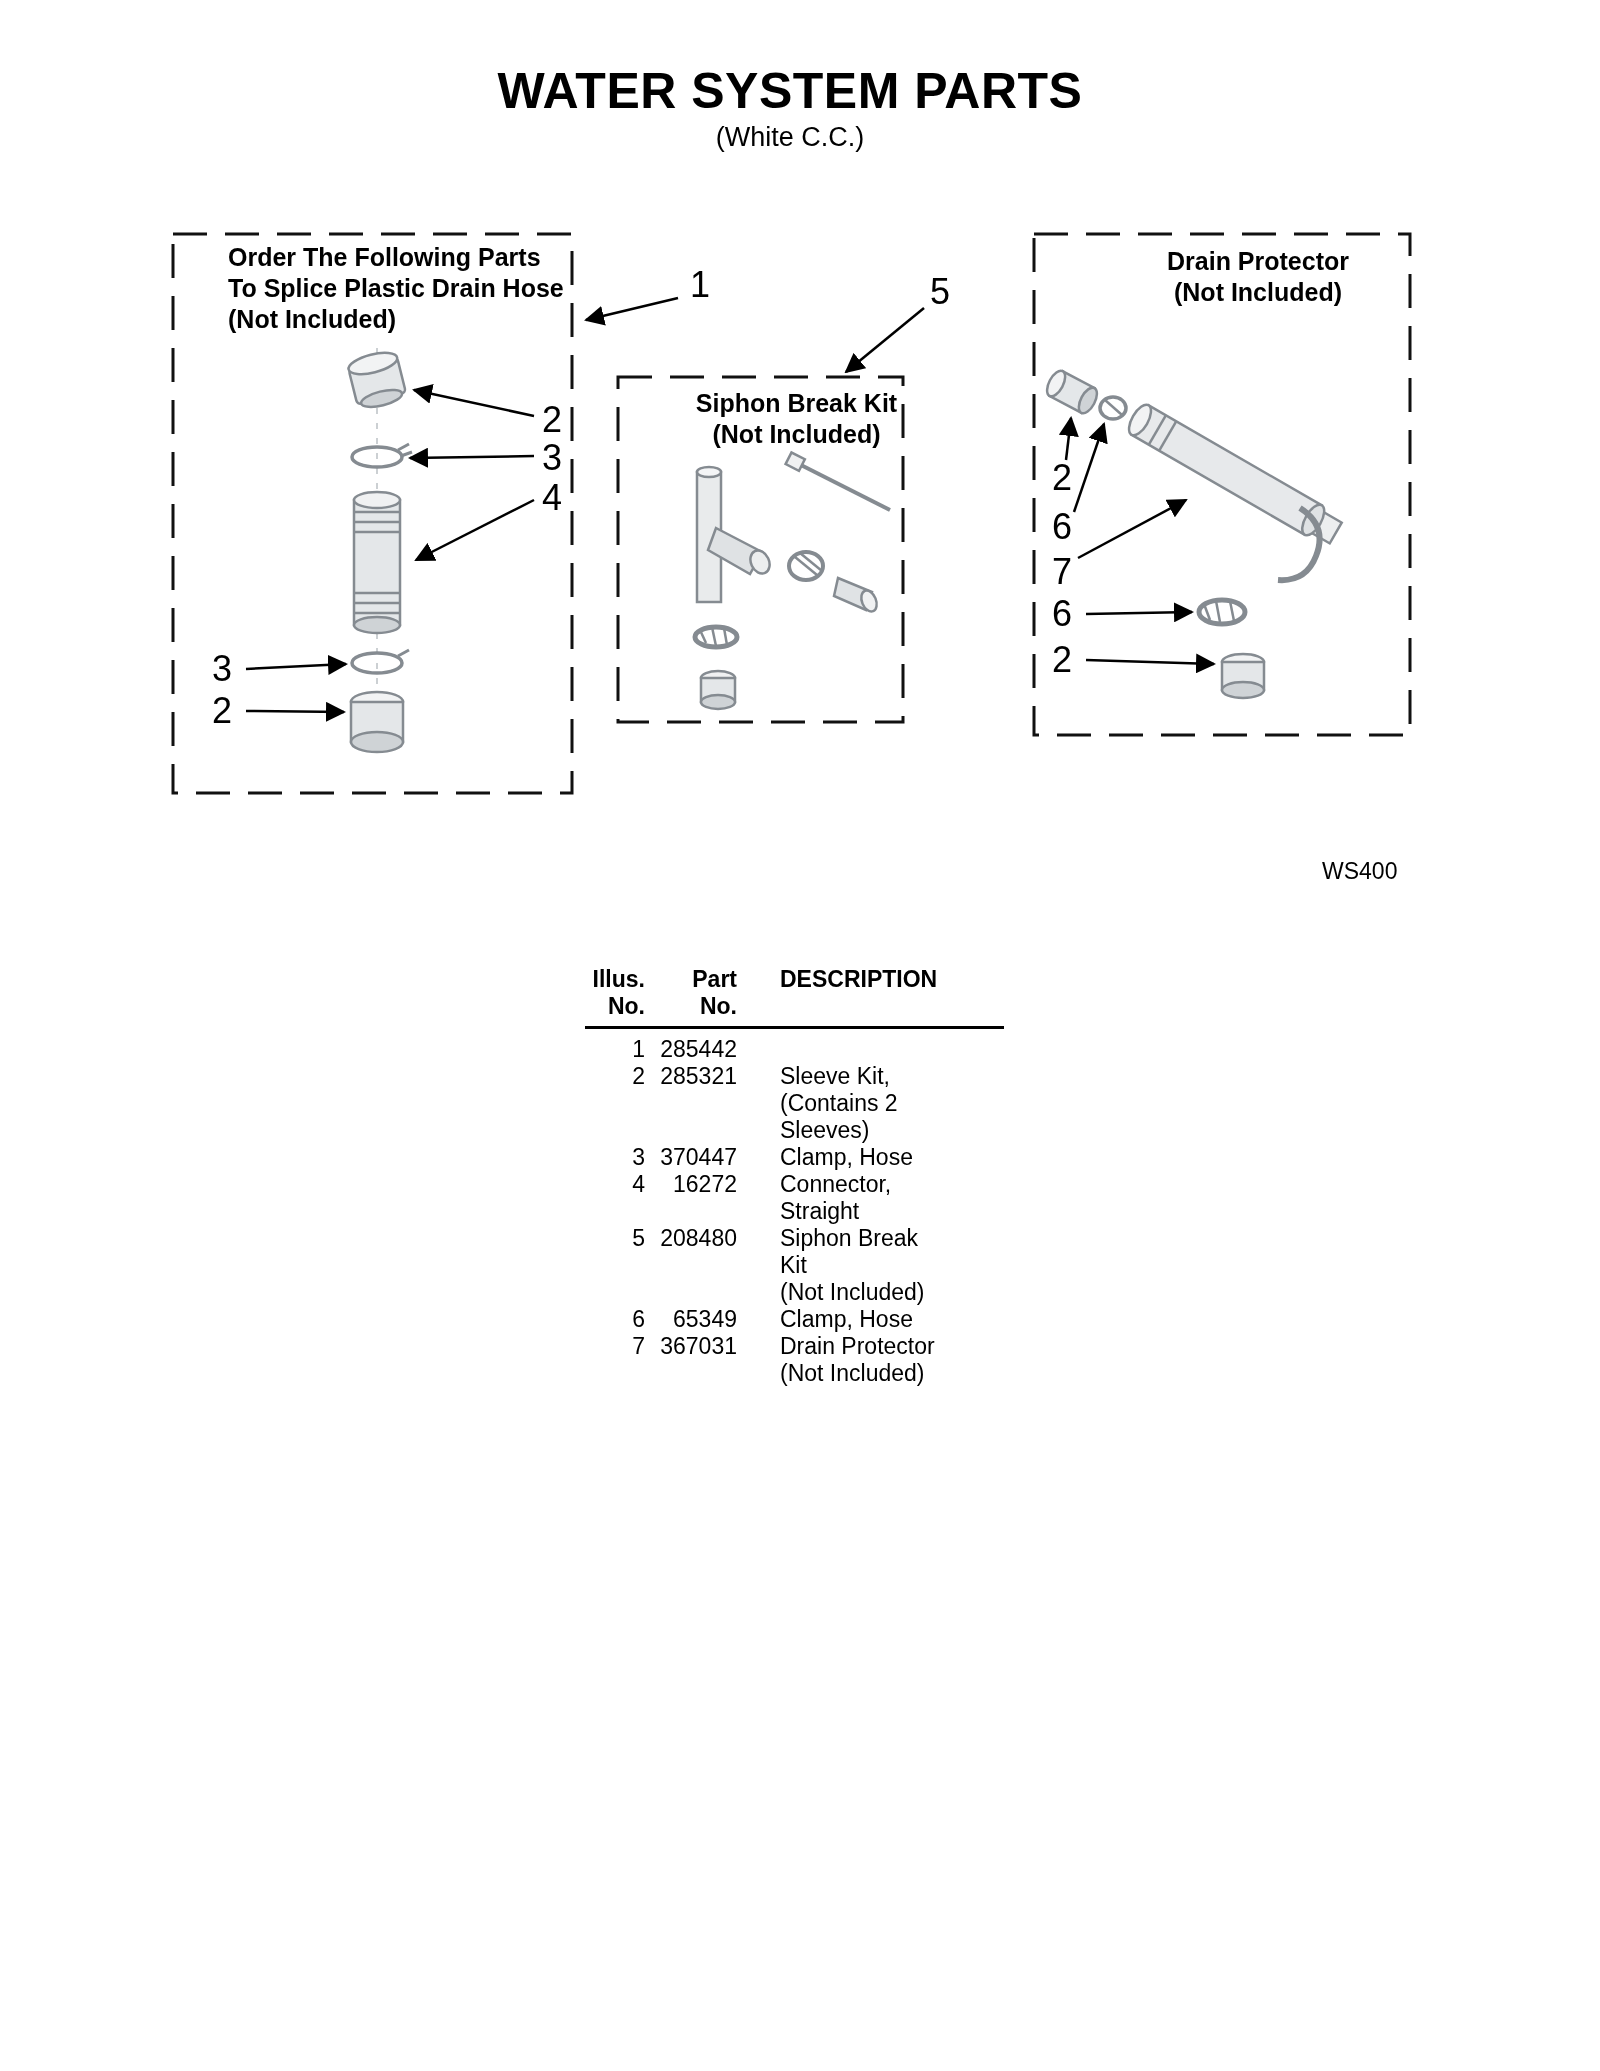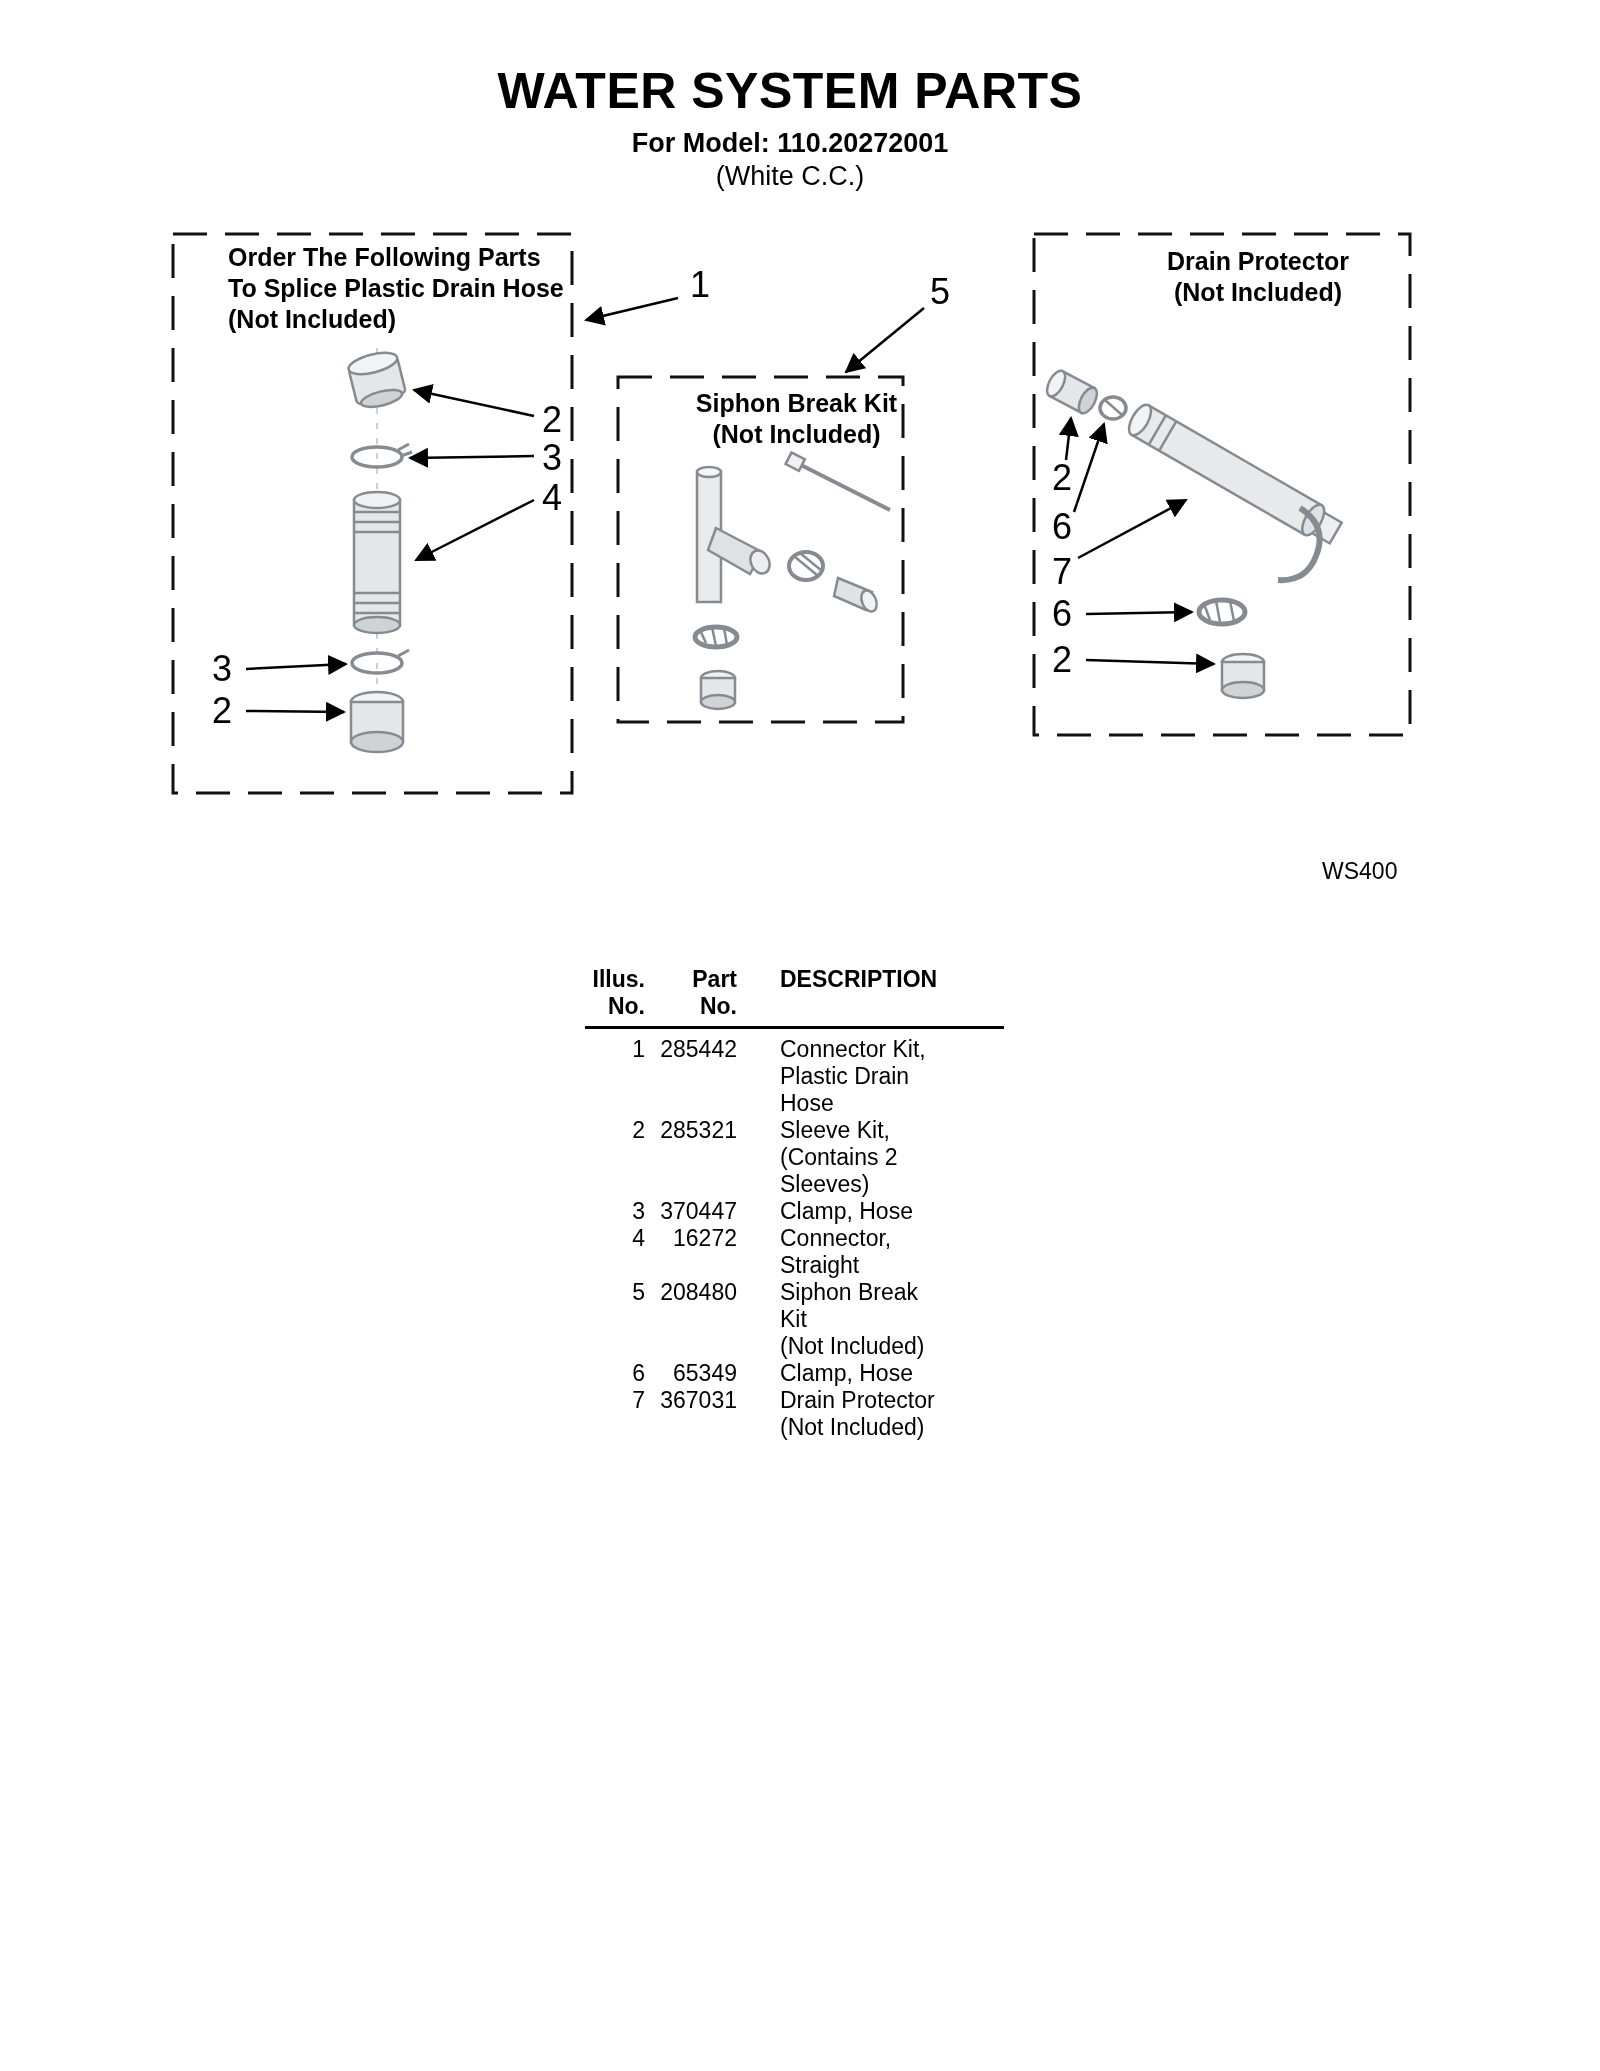--- a/index.html
+++ b/index.html
@@ -33,21 +33,20 @@
 
   svg { display:block; }
 </style>
 </head>
 <body>
 
 <div class="page">
 
   <div class="abs" style="left:0; top:62px; width:1580px; text-align:center;">
     <div class="page-title">WATER SYSTEM PARTS</div>
-    <div class="model-line">For Model: 110.20272001</div>
     <div class="finish-line">(White C.C.)</div>
   </div>
 
   <svg class="abs" style="left:0; top:0;" width="1600" height="950" viewBox="0 0 1600 950">
     <defs>
       <marker id="ah" viewBox="0 0 10 10" refX="9" refY="5" markerWidth="8" markerHeight="8" orient="auto-start-reverse">
         <path d="M0,0 L10,5 L0,10 z" fill="#000"></path>
       </marker>
     </defs>
 
@@ -195,23 +194,20 @@
 No.</div>
       <div class="c2 pre">Part
 No.</div>
       <div class="c3">DESCRIPTION</div>
     </div>
     <div class="rule"></div>
 
     <div class="trow">
       <div class="c1">1</div>
       <div class="c2">285442</div>
-      <div class="c3 pre">Connector Kit,
-Plastic Drain
-Hose</div>
     </div>
     <div class="trow">
       <div class="c1">2</div>
       <div class="c2">285321</div>
       <div class="c3 pre">Sleeve Kit,
 (Contains 2
 Sleeves)</div>
     </div>
     <div class="trow">
       <div class="c1">3</div>

